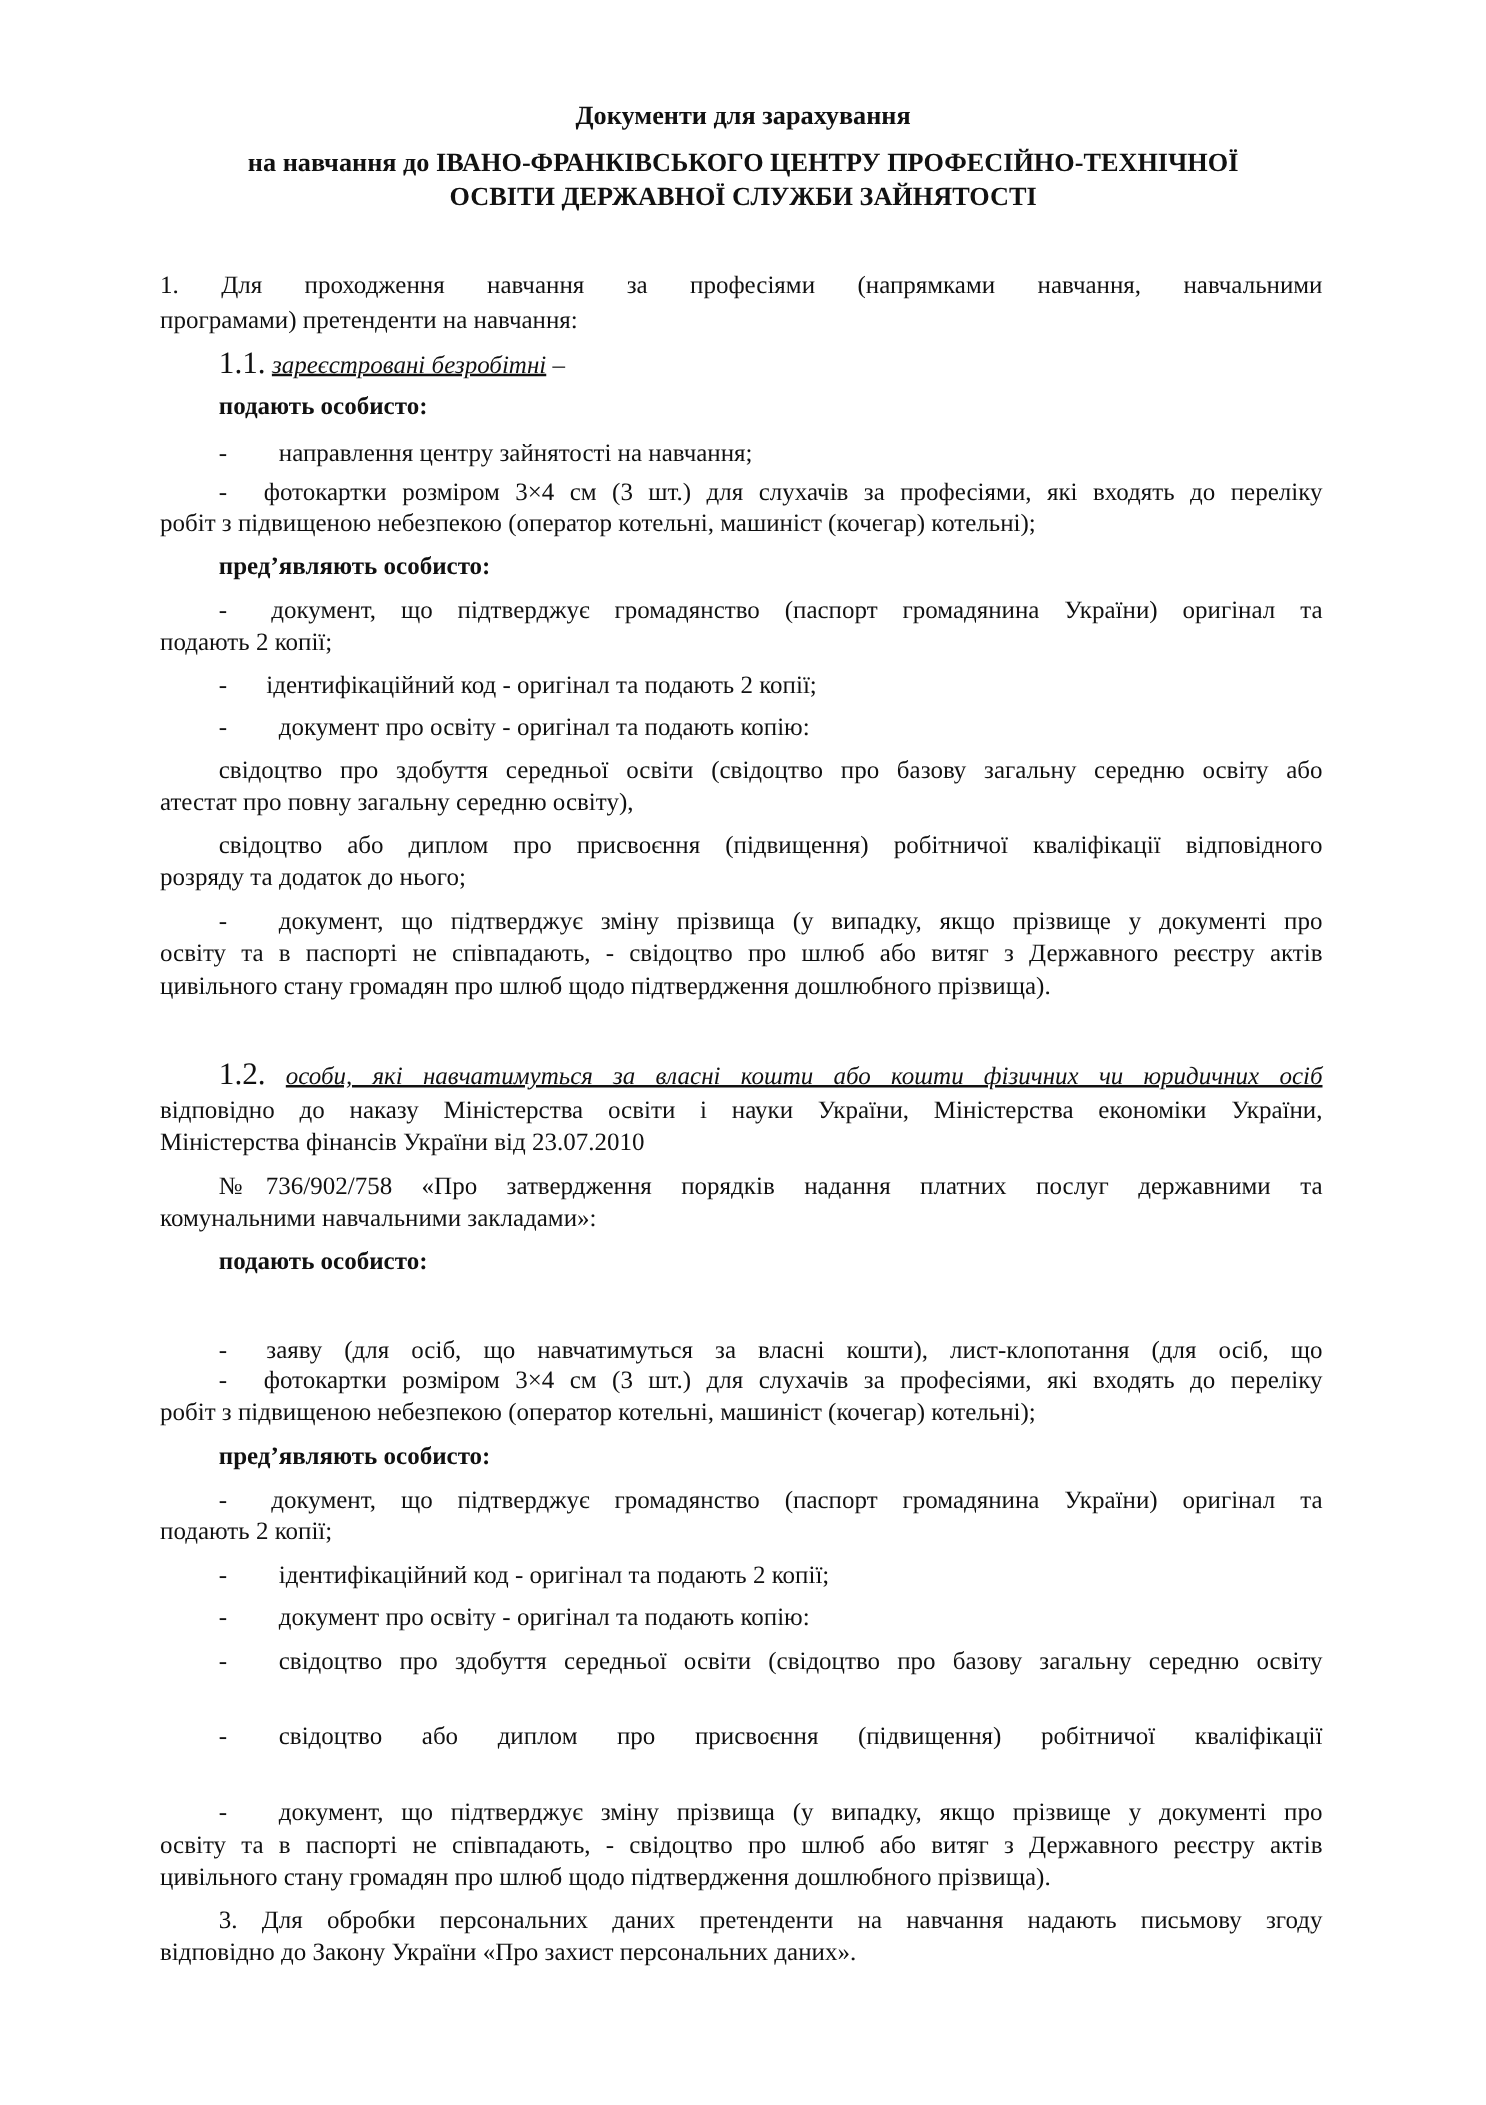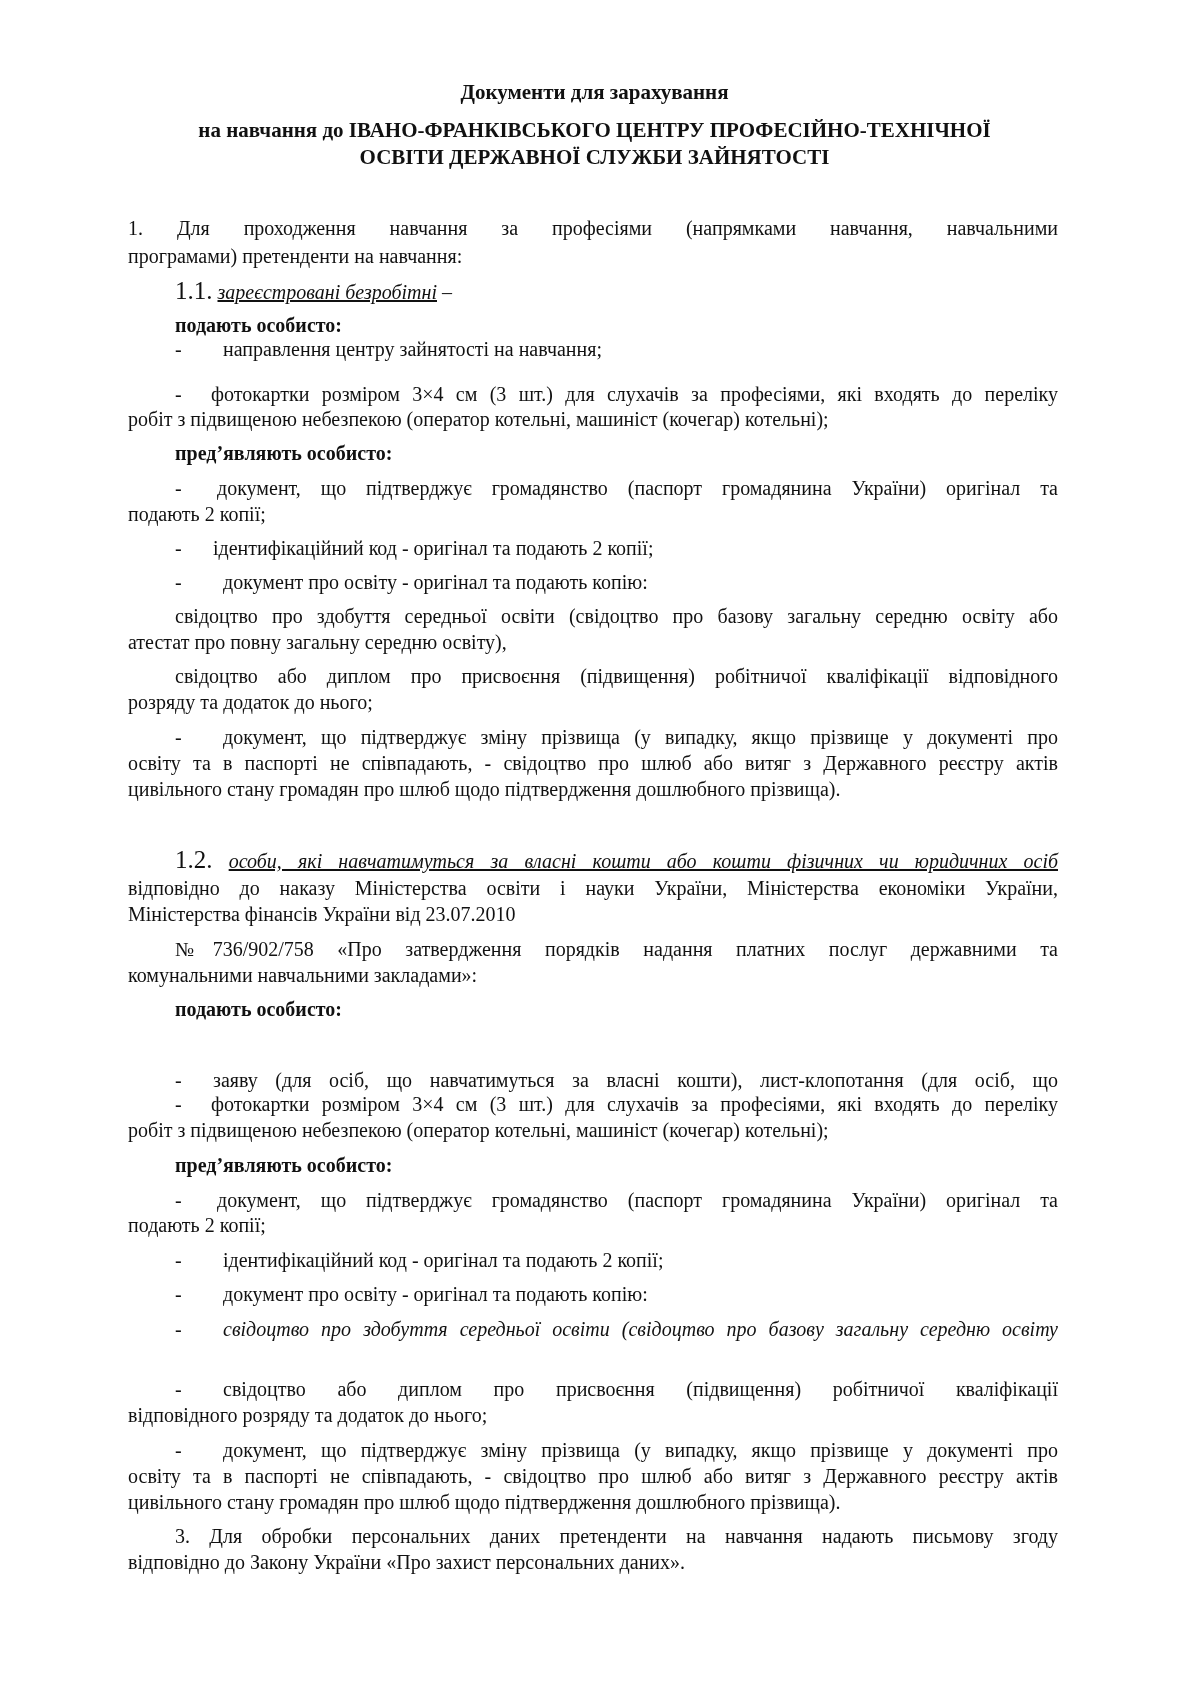--- a/index.html
+++ b/index.html
@@ -26,21 +26,21 @@
   <div class="ln just" style="left:128px; width:930px; top:216px;">1.  Для  проходження  навчання  за  професіями  (напрямками  навчання,  навчальними</div>
   <div class="ln" style="left:128px; top:244px;">програмами) претенденти на навчання:</div>
 
   <div class="ln" style="left:175px; top:279px;">
     <span class="sub-num">1.1.</span>
     <span class="it-u">зареєстровані безробітні</span><span> –</span>
   </div>
 
   <div class="ln bold" style="left:175px; top:313px;">подають особисто:</div>
 
-  <div class="ln" style="left:175px; top:337px;">
+  <div class="ln" style="left:175px; top:351px;">
     <span class="dash">-</span><span>направлення центру зайнятості на навчання;</span>
   </div>
 
   <div class="ln just" style="left:175px; width:883px; top:382px;">
     <span style="display:inline-block;width:36px;">-</span><span>фотокартки розміром 3×4 см (3 шт.) для слухачів за професіями, які входять до переліку</span>
   </div>
   <div class="ln" style="left:128px; top:407px;">робіт з підвищеною небезпекою (оператор котельні,  машиніст (кочегар) котельні);</div>
 
   <div class="ln bold" style="left:175px; top:441px;">пред’являють особисто:</div>
 
@@ -97,28 +97,27 @@
   <div class="ln" style="left:128px; top:1213px;">подають 2 копії;</div>
 
   <div class="ln" style="left:175px; top:1248px;">
     <span class="dash">-</span><span>ідентифікаційний код - оригінал та подають 2 копії;</span>
   </div>
 
   <div class="ln" style="left:175px; top:1282px;">
     <span class="dash">-</span><span>документ про освіту - оригінал та подають копію:</span>
   </div>
 
-  <div class="ln just" style="left:175px; width:883px; top:1317px;font-style:italic;">
+  <div class="ln just" style="left:175px; width:883px; top:1317px;">
     <span class="dash">-</span><span>свідоцтво про здобуття середньої освіти (свідоцтво про базову загальну середню освіту</span>
   </div>
 
   <div class="ln just" style="left:175px; width:883px; top:1377px;">
     <span class="dash">-</span><span>свідоцтво   або   диплом   про   присвоєння   (підвищення)   робітничої   кваліфікації</span>
   </div>
-  <div class="ln" style="left:128px; top:1403px;">відповідного розряду та додаток до нього;</div>
 
   <div class="ln just" style="left:175px; width:883px; top:1438px;">
     <span class="dash">-</span><span>документ, що підтверджує зміну прізвища (у випадку, якщо прізвище у документі про</span>
   </div>
   <div class="ln just" style="left:128px; width:930px; top:1464px;">освіту та в паспорті не співпадають, - свідоцтво про шлюб або витяг з Державного реєстру актів</div>
   <div class="ln" style="left:128px; top:1490px;">цивільного стану громадян про шлюб щодо підтвердження дошлюбного прізвища).</div>
 
   <div class="ln just" style="left:175px; width:883px; top:1524px;">3.    Для  обробки  персональних  даних  претенденти  на  навчання  надають  письмову  згоду</div>
   <div class="ln" style="left:128px; top:1550px;">відповідно до Закону України «Про захист персональних даних».</div>
 

